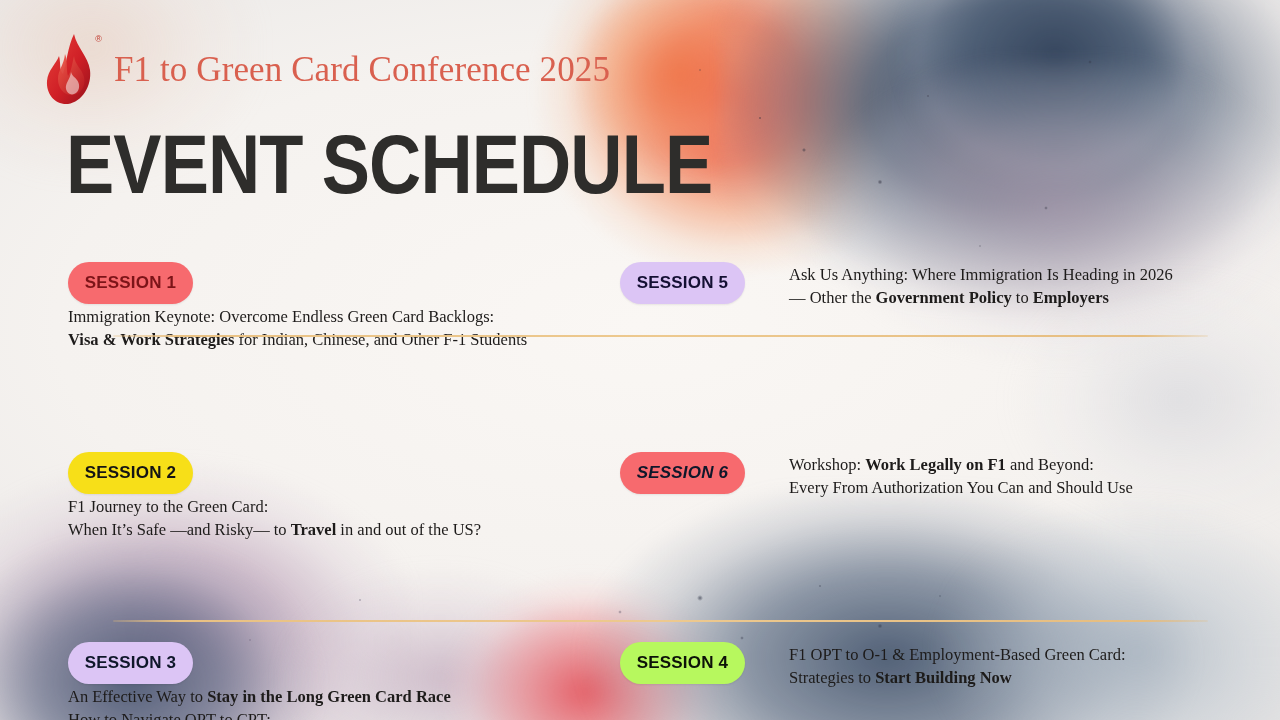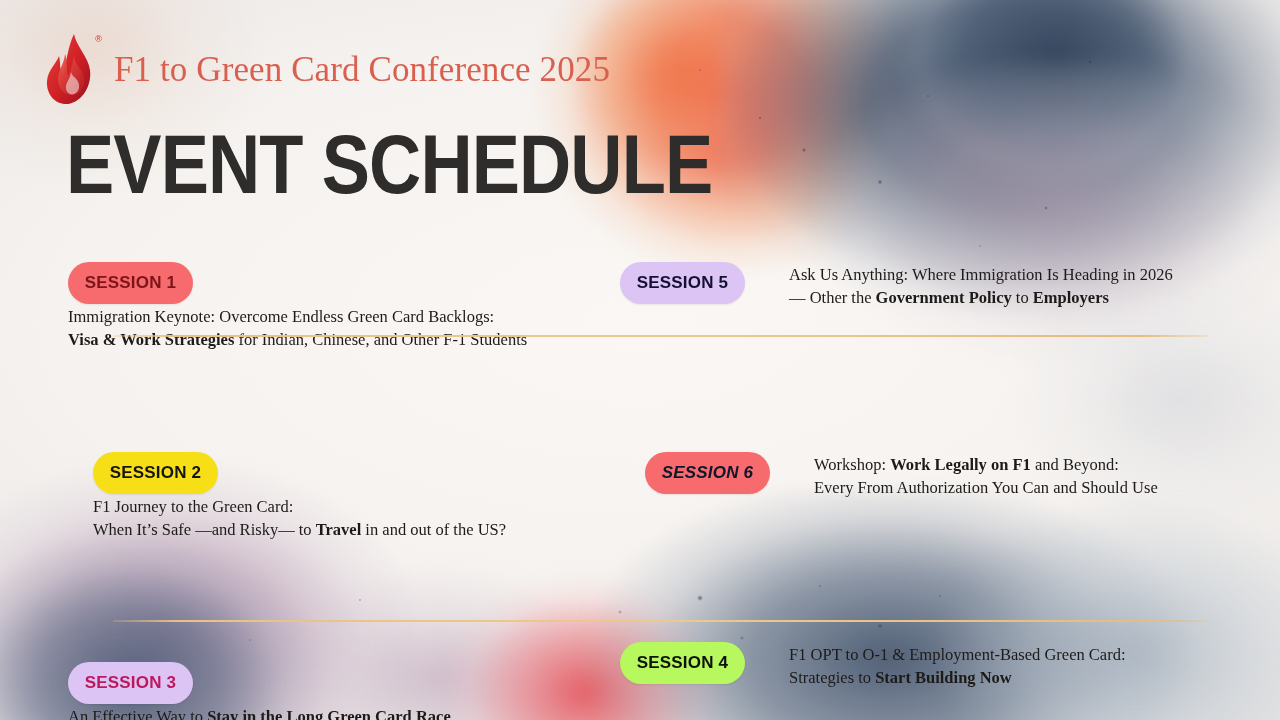--- a/index.html
+++ b/index.html
@@ -135,21 +135,21 @@
     box-shadow:0 1px 2px rgba(0,0,0,.08);
   }
   .sess-txt{padding-top:1px;
     font-family:"Liberation Serif", serif;font-size:16.5px;line-height:1.42;color:#1d1b1a;}
   .sess-txt b{font-weight:bold;}
   .sess-txt .l2{display:block;}
   .divider{position:absolute;left:113px;width:1095px;height:2px;
     background:linear-gradient(90deg, rgba(226,185,118,.25) 0%, #e9c183 6%, #edc98f 50%, #e6bd80 94%, rgba(226,185,118,.2) 100%);
     border-radius:2px;}
   .r1{top:0;height:95px;}
-  .r2{top:95px;height:95px;padding-left:25px;}
+  .r2{top:95px;height:95px;}
   .r3{top:190px;height:95px;}
   .d1{top:73px;}
   .d2{top:168px;}
 </style>
 </head>
 <body>
 
 <div class="poster">
 
   <div class="wc b5"></div>
@@ -228,21 +228,21 @@
         <div class="sess-txt">
           <span class="l2"><span>Workshop: </span><b>Work Legally on F1</b><span> and Beyond:</span></span>
           <span class="l2"><span>Every From Authorization You Can and Should Use</span></span>
         </div>
       </div>
       <div class="divider d2"></div>
     </div>
 
     <div class="row r3">
       <div class="col colL">
-        <div class="badge" style="background:#dcc5f5;color:#be185d;margin-top:20px;">SESSION 3</div>
+        <div class="badge" style="background:#dcc5f5;color:#0f172a;">SESSION 3</div>
         <div class="sess-txt">
           <span class="l2"><span>An Effective Way to </span><b>Stay in the Long Green Card Race</b></span>
           <span class="l2"><span>How to Navigate OPT to CPT:</span></span>
         </div>
       </div>
       <div class="col colR">
         <div class="badge" style="background:#b7f85e;color:#0d1208;">SESSION 4</div>
         <div class="sess-txt">
           <span class="l2"><span>F1 OPT to O-1 &amp; Employment-Based Green Card:</span></span>
           <span class="l2"><span>Strategies to </span><b>Start Building Now</b></span>

